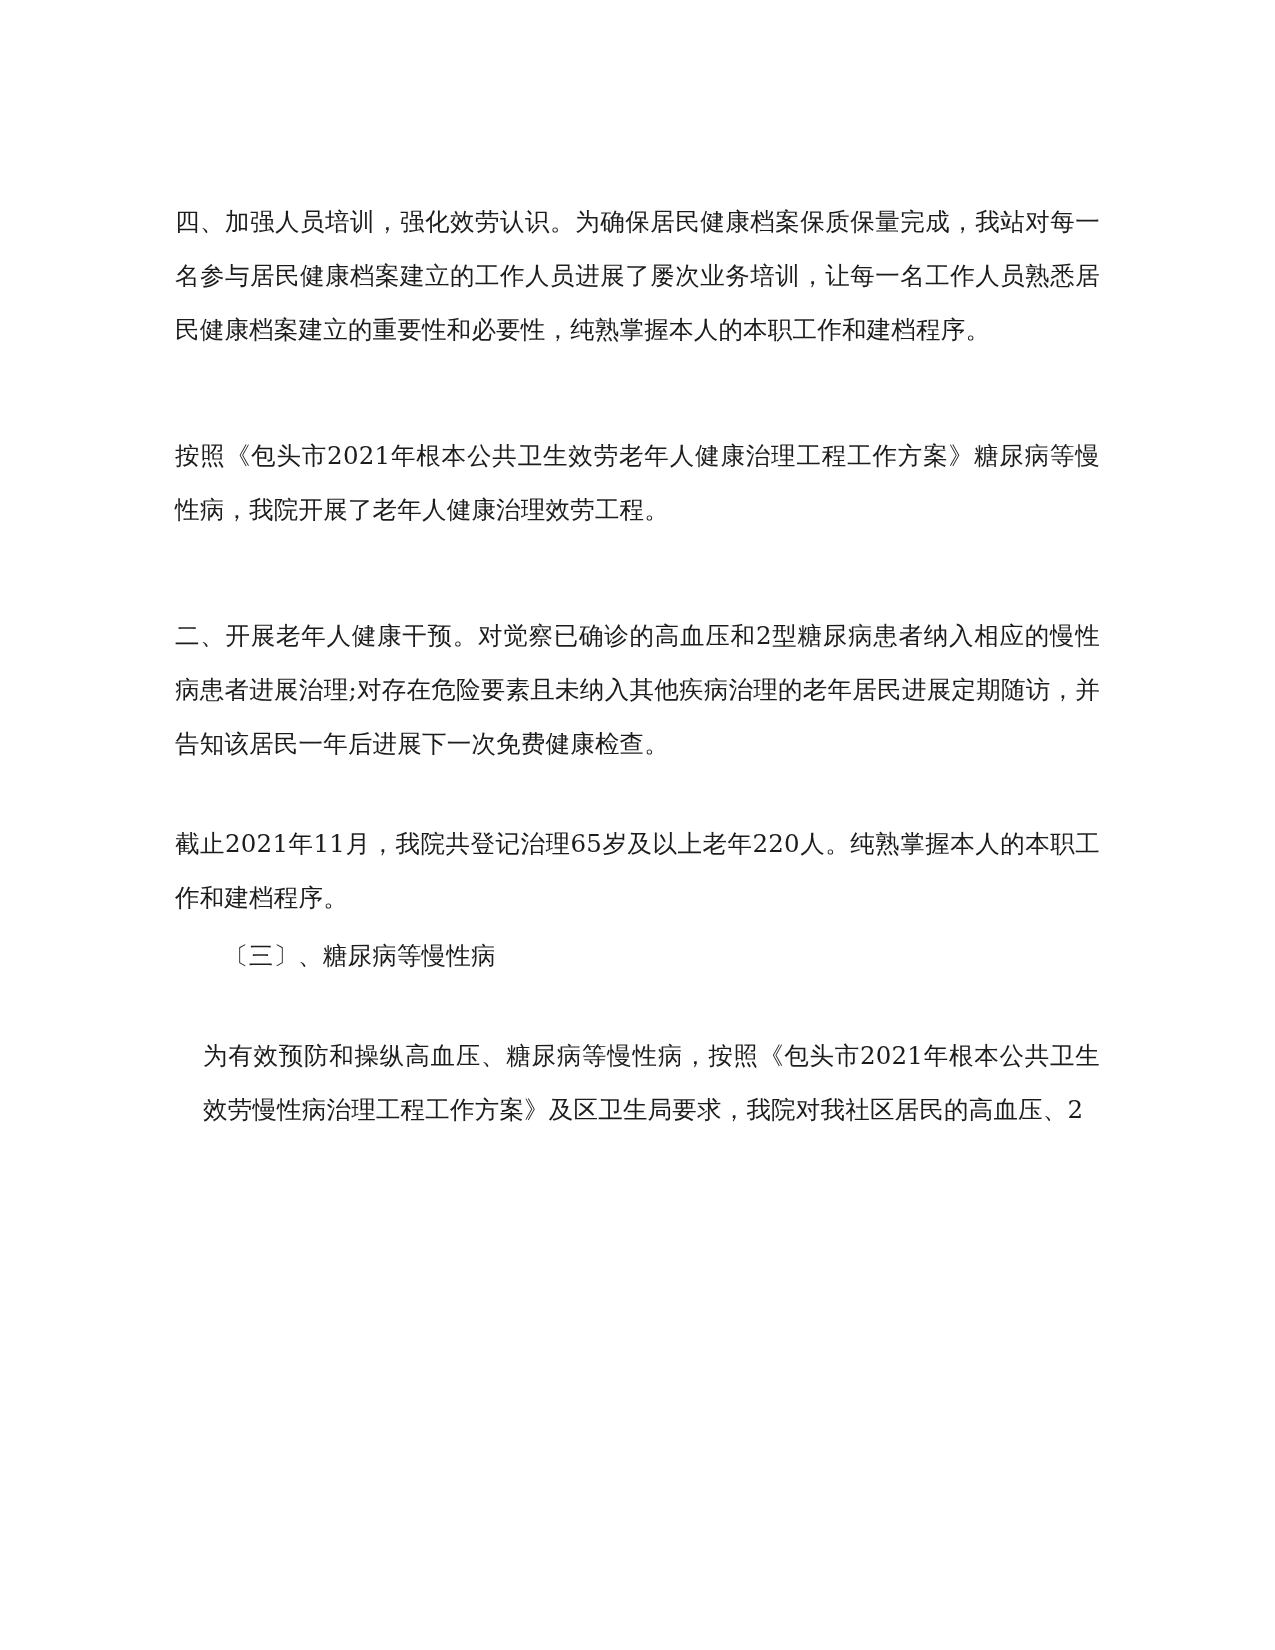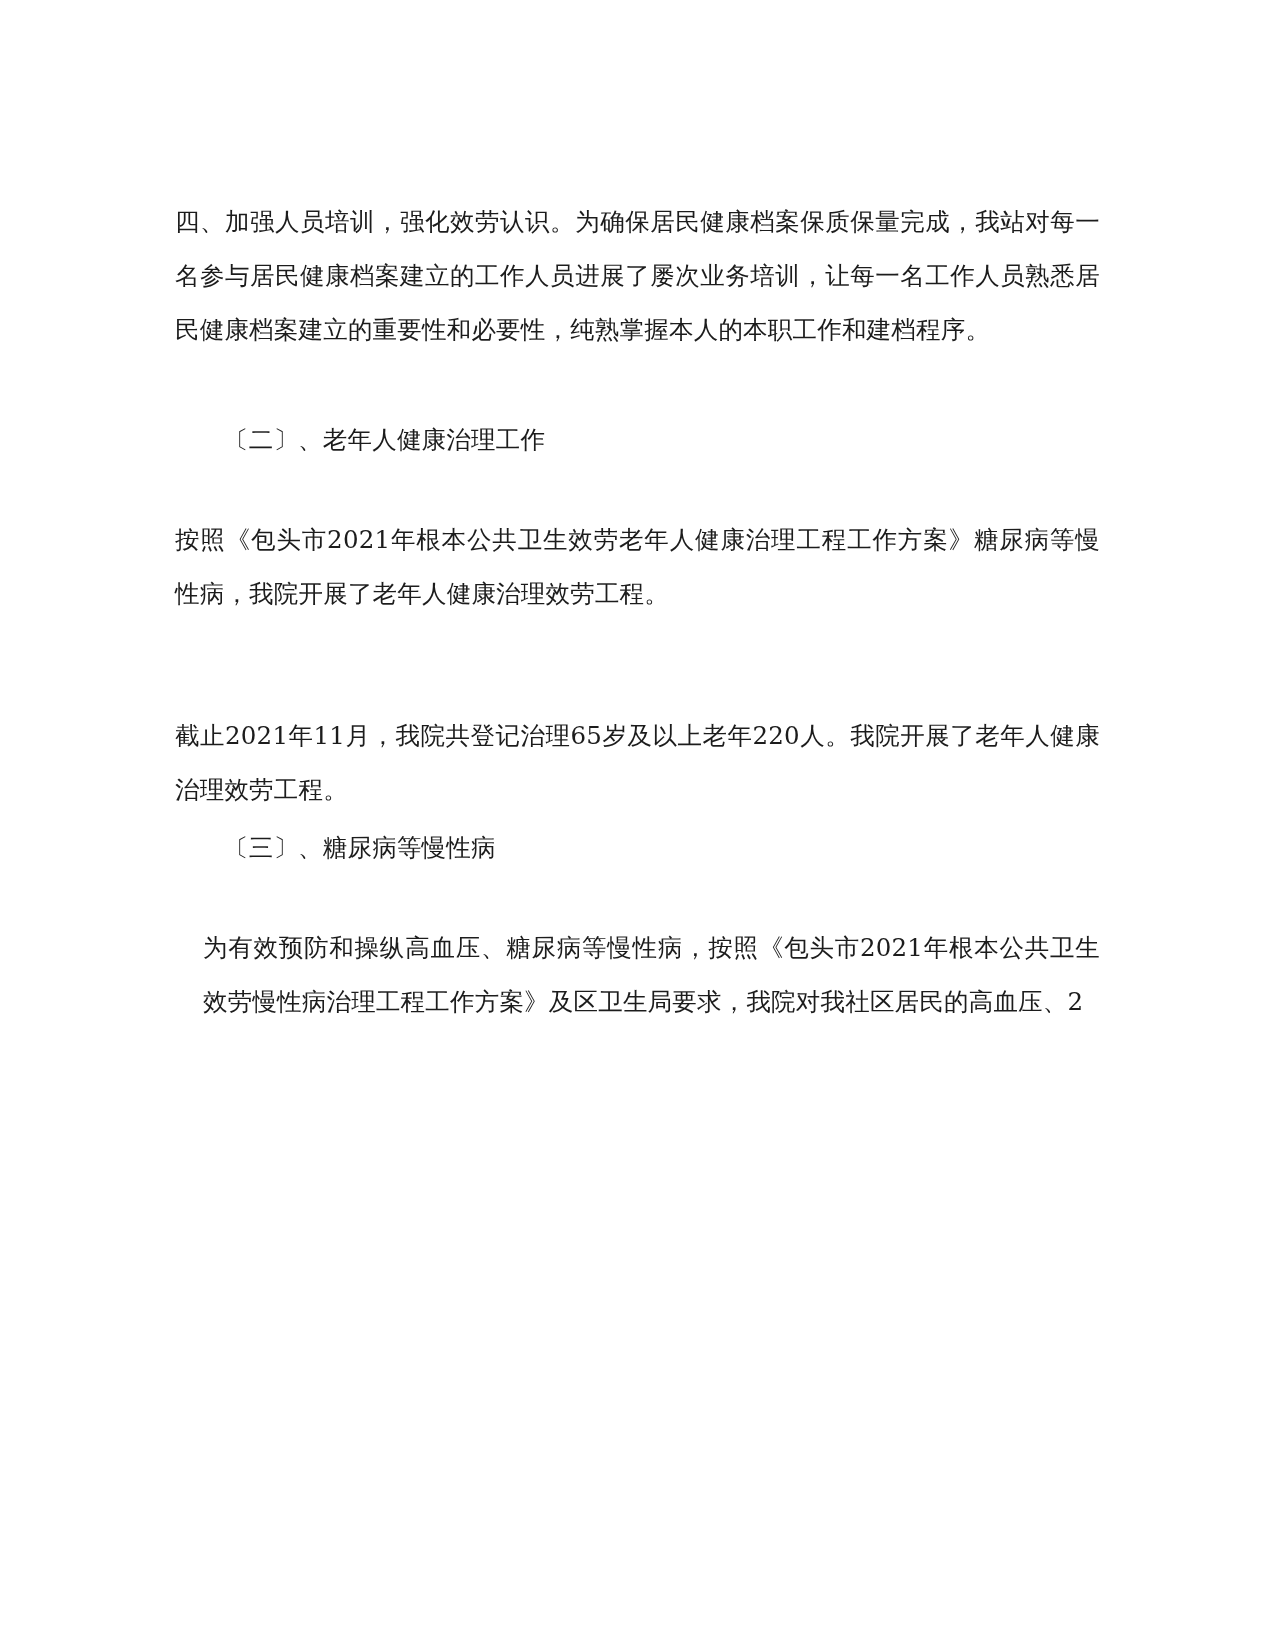--- a/index.html
+++ b/index.html
@@ -46,35 +46,35 @@
 <body>
 
 <div class="page">
   <div class="doc-body">
 
     <p class="para">四、加强人员培训，强化效劳认识。为确保居民健康档案保质保量完成，我站对每一名参与居民健康档案建立的工作人员进展了屡次业务培训，让每一名工作人员熟悉居民健康档案建立的重要性和必要性，纯熟掌握本人的本职工作和建档程序。</p>
 
     <div class="spacer-lg"></div>
 
 
-    <p class="para indent">〔二〕、老年人健康治理工作</p>
 
     <div class="spacer-md"></div>
 
     <p class="para">按照《包头市2021年根本公共卫生效劳老年人健康治理工程工作方案》糖尿病等慢性病，我院开展了老年人健康治理效劳工程。</p>
 
     <div class="spacer-lg"></div>
 
 
     <div class="spacer-md"></div>
 
+    <p class="para">二、开展老年人健康干预。对觉察已确诊的高血压和2型糖尿病患者纳入相应的慢性病患者进展治理;对存在危险要素且未纳入其他疾病治理的老年居民进展定期随访，并告知该居民一年后进展下一次免费健康检查。</p>
 
     <div class="spacer-md"></div>
 
-    <p class="para nogap">截止2021年11月，我院共登记治理65岁及以上老年220人。我院开展了老年人健康治理效劳工程。</p>
+    <p class="para nogap">截止2021年11月，我院共登记治理65岁及以上老年220人。纯熟掌握本人的本职工作和建档程序。</p>
 
     <p class="para indent">〔三〕、糖尿病等慢性病</p>
 
     <div class="spacer-md"></div>
 
     <p class="para tight">为有效预防和操纵高血压、糖尿病等慢性病，按照《包头市2021年根本公共卫生效劳慢性病治理工程工作方案》及区卫生局要求，我院对我社区居民的高血压、2</p>
 
   </div>
 </div>
 

